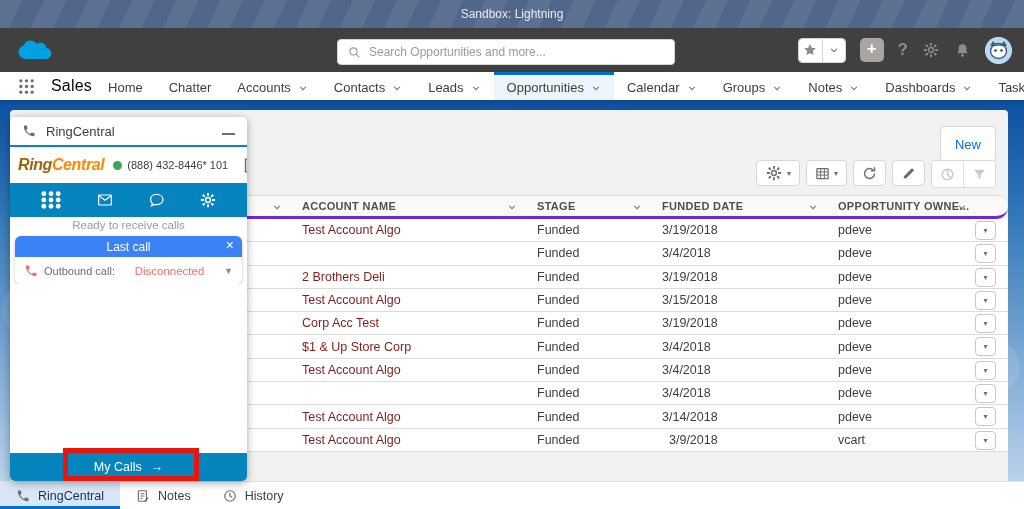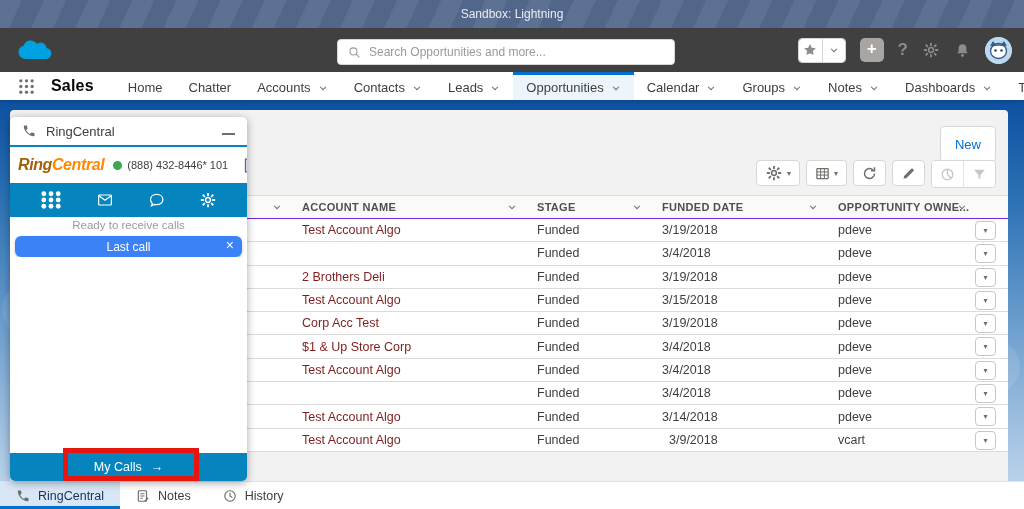--- a/index.html
+++ b/index.html
@@ -31,21 +31,21 @@
   .split-btn .seg + .seg { border-left:1px solid #d8d6d4; }
   .plus-btn { width:24px; height:24px; border-radius:5px; background:#a8a5a2; color:#fff;
     font-size:17px; line-height:22px; text-align:center; font-weight:bold; }
   .hdr-glyph { color:#706e6b; }
   #avatar { width:27px; height:27px; border-radius:50%; overflow:hidden; background:#bcd9f2; }
 
   
   #navbar { position:absolute; left:0; top:72px; width:1024px; height:28px; background:#fff;
     display:flex; align-items:stretch; box-shadow:0 2px 3px rgba(0,0,0,.12); z-index:3; }
   #waffle { align-self:center; margin-left:18px; }
-  #app-name { align-self:center; font-size:16px; color:#080707; margin-left:16px; margin-right:21px; letter-spacing:.2px;font-weight:bold; }
+  #app-name { align-self:center; font-size:16px; color:#080707; margin-left:16px; margin-right:3px; letter-spacing:.2px; }
   #nav-items { display:flex; align-items:stretch; flex:1; }
   .nav-item { display:flex; align-items:center; gap:7px; padding:0 13px; font-size:13px;
     color:#3e3e3c; cursor:pointer; border-top:3px solid transparent; }
   .nav-item.active { background:#eef4fb; border-top:3px solid #0070d2; }
   .nav-chevron { color:#706e6b; }
 
   
   #content-bg { position:absolute; left:0; top:100px; width:1024px; height:381px;
     background:
       radial-gradient(circle at 92% 18%, rgba(255,255,255,.10) 0 34px, transparent 35px),
@@ -64,21 +64,21 @@
   .act-btn { height:26px; background:#fff; border:1px solid #d8d6d4; border-radius:4px;
     display:flex; align-items:center; justify-content:center; gap:4px; padding:0 8px; color:#706e6b; }
   .act-btn .dd { font-size:8px; color:#706e6b; }
   .btn-group { display:flex; border:1px solid #d8d6d4; border-radius:4px; overflow:hidden; background:#fff; }
   .btn-group .act-btn { border:none; border-radius:0; }
   .btn-group .act-btn + .act-btn { border-left:1px solid #e4e2e0; }
   .act-btn.disabled { color:#c9c7c5; }
 
   
   #thead { position:relative; height:24px; background:#fafaf9;
-    border-top:1px solid #dddbda; border-bottom:1px solid #6d28d9; }
+    border-top:1px solid #dddbda; border-bottom:3px solid #6d28d9;border-radius:12px; }
   .th { position:absolute; top:0; height:100%; display:flex; align-items:center;
     font-size:11px; font-weight:bold; color:#514f4d; letter-spacing:.3px;
     padding-left:12px; text-transform:uppercase; white-space:nowrap; }
   .th .col-dd { position:absolute; right:8px; top:6px; }
   #tbody { background:#fafaf9; }
   .trow { position:relative; height:23.3px; background:#fff; border-bottom:1px solid #dddbda; }
   .td { position:absolute; top:0; height:100%; display:flex; align-items:center;
     font-size:12.5px; color:#3e3e3c; padding-left:12px; white-space:nowrap; overflow:hidden; }
   .td a { color:#7f1d1d; text-decoration:none; }
   .row-action { position:absolute; right:12px; top:2px; width:21px; height:19px;
@@ -617,20 +617,30 @@
           <path d="M12 2.5v4M12 17.5v4M2.5 12h4M17.5 12h4M5 5l2.8 2.8M16.2 16.2L19 19M19 5l-2.8 2.8M7.8 16.2L5 19" stroke="currentColor" stroke-width="2.4"></path>
         </svg>
       </span>
     </div>
   <div id="rc-status">Ready to receive calls</div>
   <div id="rc-lastcall">
     <div id="lc-head">
       <span>Last call</span>
       <span id="lc-close">×</span>
     </div>
+    <div id="lc-body">
+      <span class="icon" style="color:#fd6a6a;">
+          <svg width="14" height="14" viewBox="0 0 24 24" fill="none">
+            <path d="M7 10.4c1.5 2.9 3.8 5.2 6.6 6.6l2.1-2.1c.3-.3.7-.4 1.1-.2 1.1.4 2.4.6 3.6.6.6 0 1.1.5 1.1 1.1v3.4c0 .6-.5 1.1-1.1 1.1C11.1 20.9 3.1 12.9 3.1 3.6c0-.6.5-1.1 1.1-1.1h3.5c.6 0 1.1.5 1.1 1.1 0 1.3.2 2.5.6 3.6.1.4 0 .8-.2 1.1z" fill="currentColor"></path>
+          </svg>
+        </span>
+      <span class="lbl">Outbound call:</span>
+      <span id="lc-status">Disconnected</span>
+      <span id="lc-dd">▼</span>
+    </div>
   </div>
   <div id="rc-fill"></div>
   <div id="rc-mycalls">
     <span>My Calls</span>
     <span>→</span>
   </div>
 </div>
 
 <div id="red-box"></div>
 

